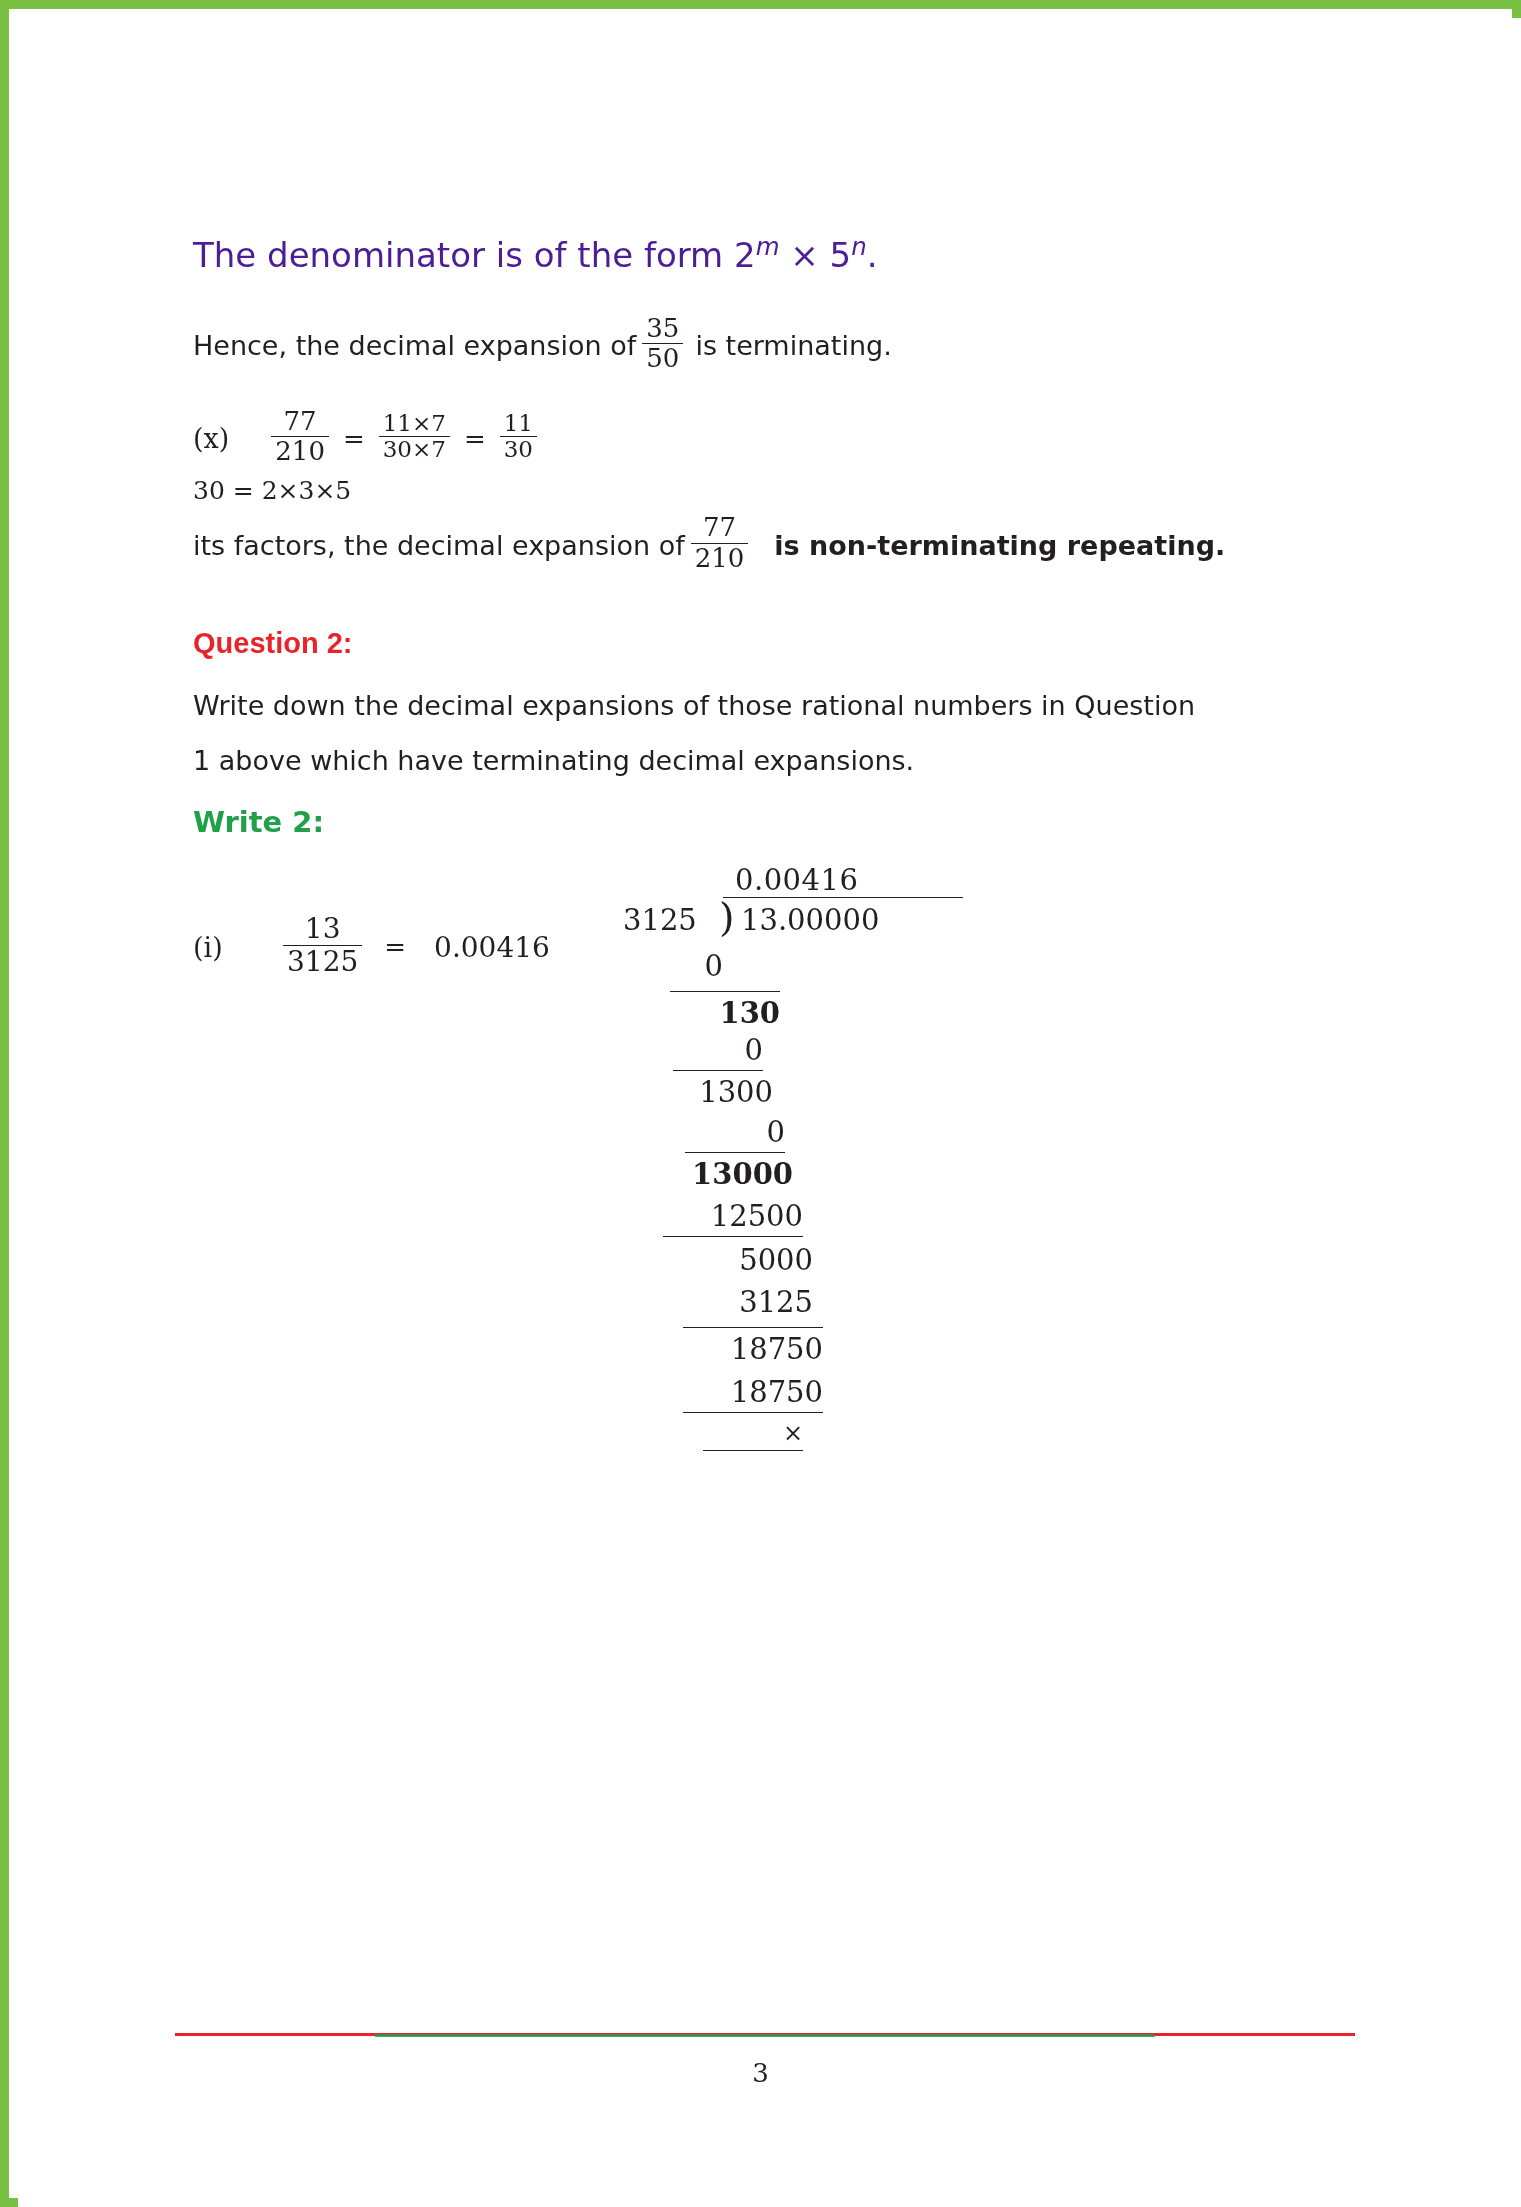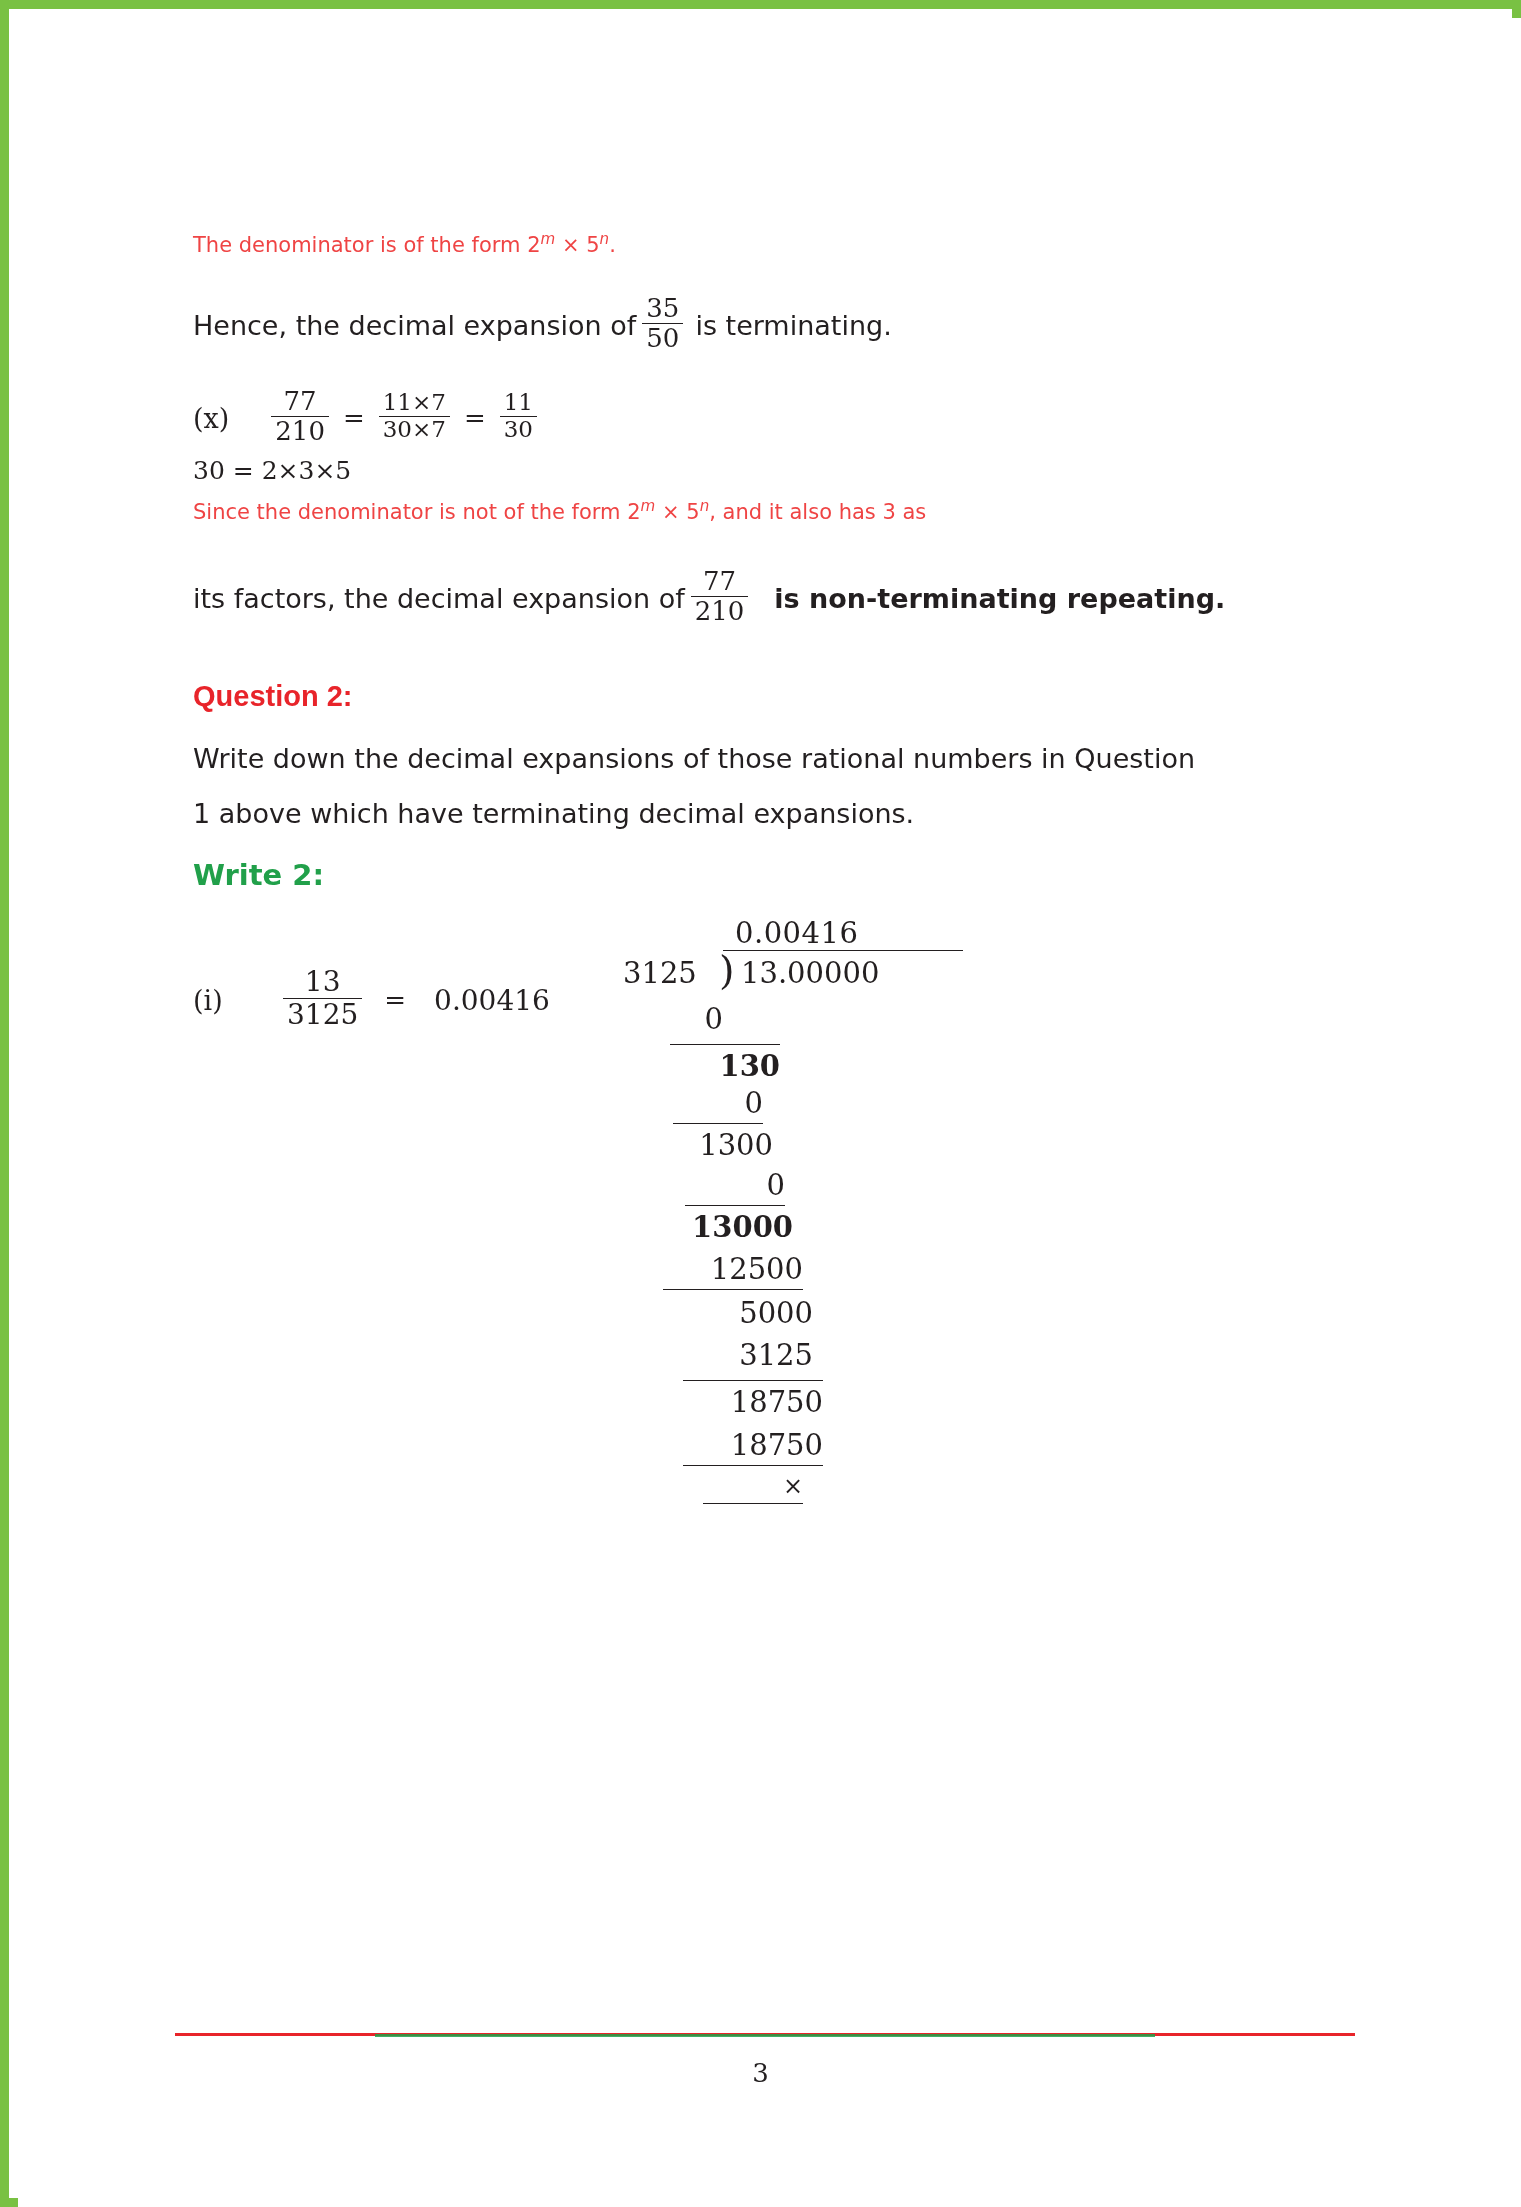--- a/index.html
+++ b/index.html
@@ -31,22 +31,22 @@
     background: #ffffff;
     box-sizing: border-box;
   }
   .content {
     position: absolute;
     left: 175px;
     top: 210px;
     width: 1180px;
   }
   .para {
-    font-size: 21px;
-    color: #ef4444;
+    font-size: 34px;
+    color: #4c1d95;
     line-height: 1.55;
     margin: 0 0 34px 0;
     font-family: "DejaVu Sans", sans-serif;
   }
   
   .frac {
     display: inline-block;
     vertical-align: middle;
     text-align: center;
     font-family: "DejaVu Serif", serif;
@@ -264,23 +264,20 @@
         </span>
         <span class="eq-op">=</span>
         <span class="frac frac-sm">
           <span class="num">11</span>
           <span class="den">30</span>
         </span>
       </div>
 
       <div class="small-line">30 = 2×3×5</div>
 
-      <p class="para" style="margin-bottom:40px;">
-        <span>Since the denominator is not of the form 2</span><sup class="it">m</sup><span> × 5</span><sup class="it">n</sup><span>, and it also has 3 as</span>
-      </p>
 
       <div class="line-with-frac">
         <span>its factors, the decimal expansion of</span>
         <span class="frac">
           <span class="num">77</span>
           <span class="den">210</span>
         </span>
         <span style="margin-left:20px;font-weight:bold;">is non-terminating repeating.</span>
       </div>
 

